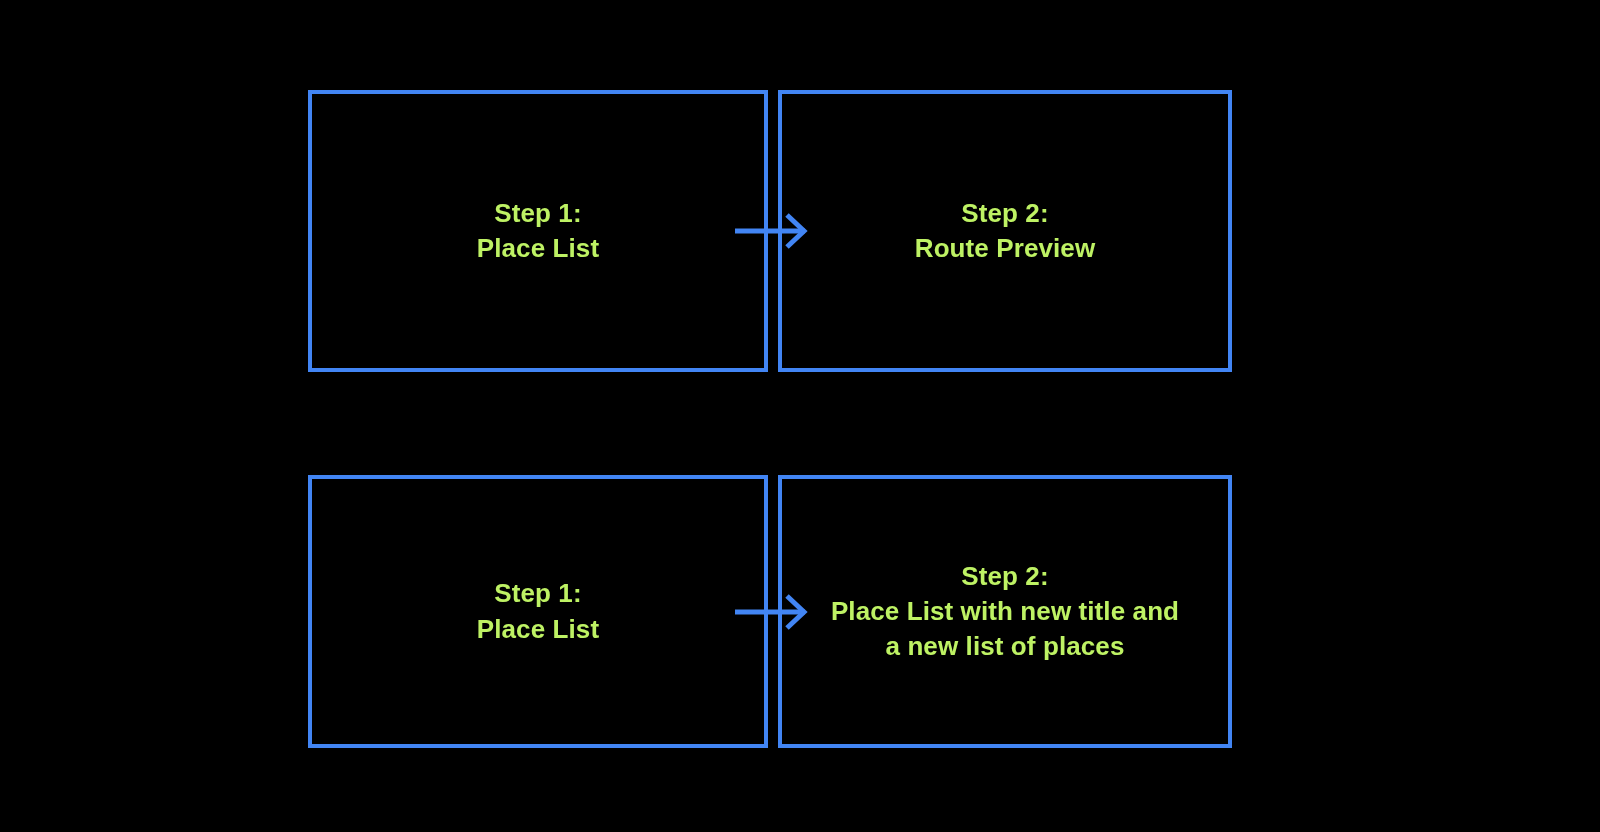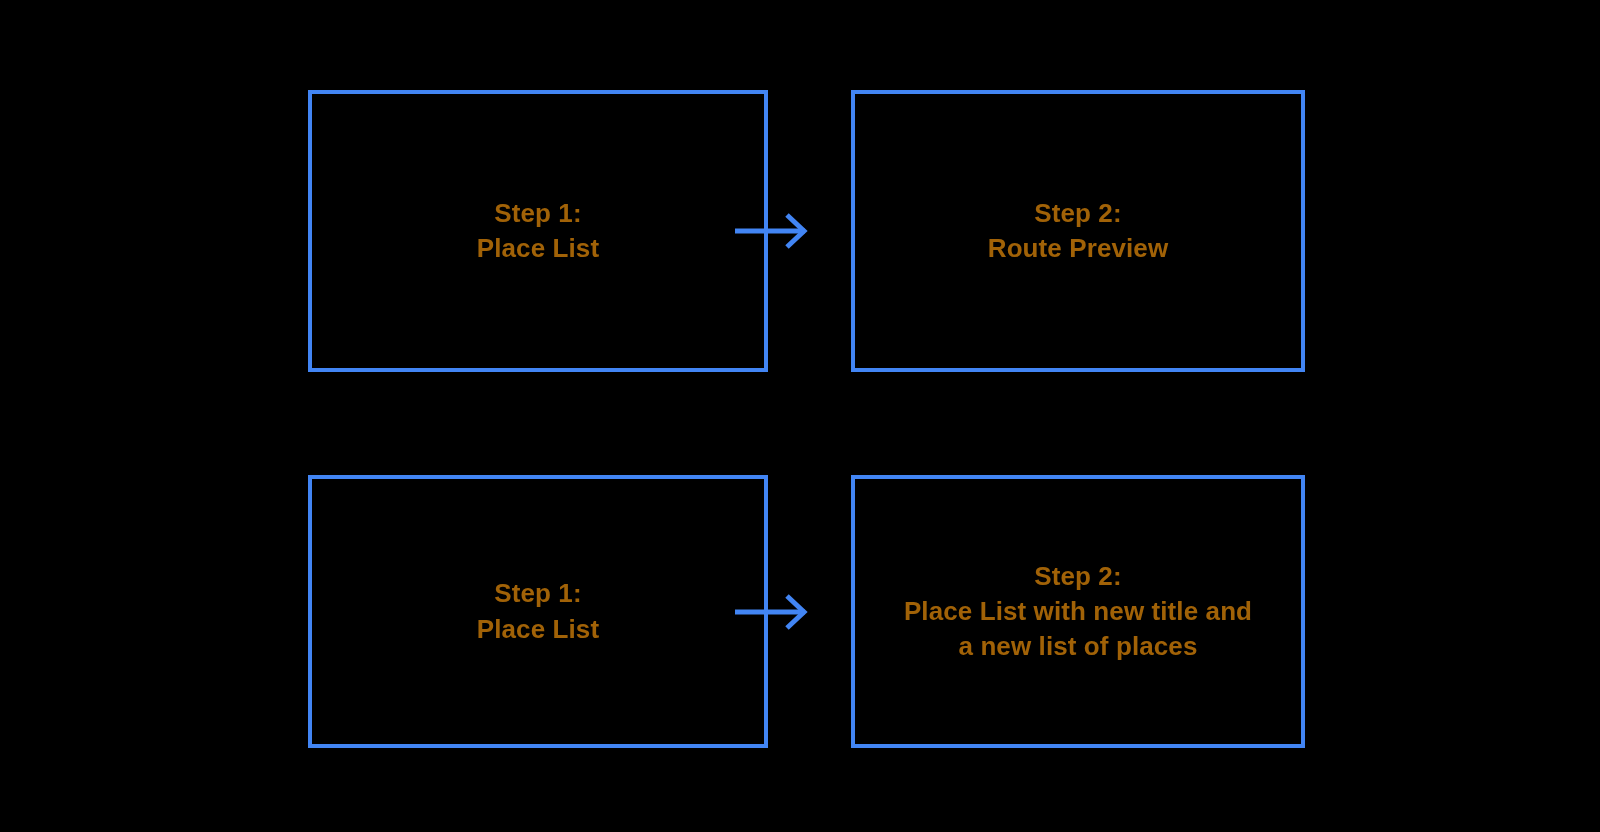--- a/index.html
+++ b/index.html
@@ -38,27 +38,27 @@
     justify-content: center;
     text-align: center;
   }
   .box-a {
     left: 308px;
     width: 460px;
     top: 0;
     height: 100%;
   }
   .box-b {
-    left: 851px;
+    left: 778px;
     width: 454px;
     top: 0;
     height: 100%;
   }
   .box-label {
-    color: #a16207;
+    color: #bef264;
     font-family: "Liberation Sans", sans-serif;
     font-weight: bold;
     font-size: 26px;
     line-height: 1.35;
     letter-spacing: 0.1px;
     white-space: pre-line;
     padding: 0 10px;
   }
 
   .connector {

